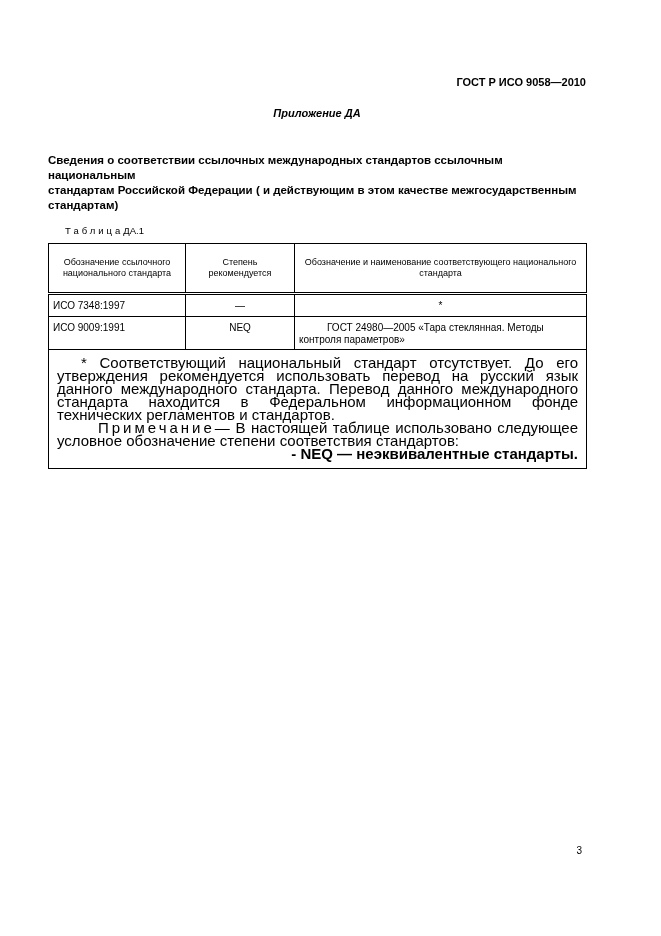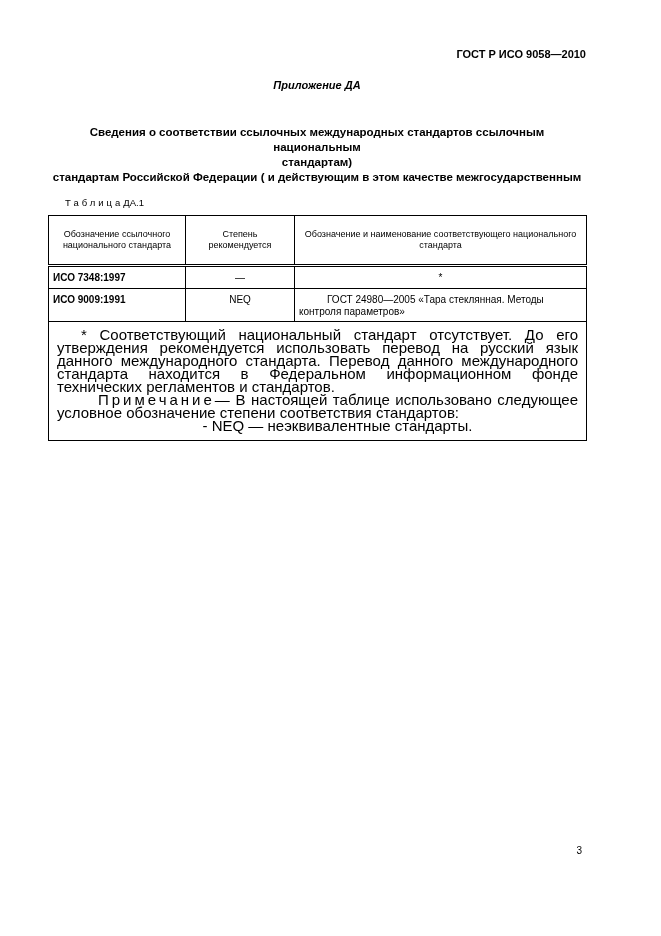--- a/index.html
+++ b/index.html
@@ -14,37 +14,36 @@
     background: #ffffff;
     color: #000000;
     font-family: "Liberation Sans", sans-serif;
     overflow: hidden;
   }
   .content {
     margin-left: 48px;
     width: 538px;
   }
   .doc-number {
-    padding-top: 48px;
+    padding-top: 76px;
     text-align: right;
     font-weight: bold;
     font-size: 11px;
     line-height: 13px;
   }
   .appendix {
     margin-top: 17px;
     text-align: center;
     font-weight: bold;
     font-size: 11px;
     line-height: 14px;
     font-style: italic;
   }
   .heading {
     margin-top: 33px;
-    text-align: center;
     font-weight: bold;
     font-size: 11.5px;
     line-height: 15px;
   }
   .table-label {
     margin-top: 12px;
     font-size: 9.5px;
     line-height: 11px;
   }
   .ls {
@@ -78,21 +77,20 @@
     font-size: 10px;
     line-height: 12px;
     vertical-align: top;
     padding: 5px 4px 3px 4px;
   }
   tr.row-1 { height: 23px; }
   tr.row-2 { height: 31px; }
   td.cell-ref {
     text-align: left;
     padding-left: 16px;
-    font-weight: bold;
   }
   td.cell-degree {
     text-align: center;
   }
   td.cell-national-center {
     text-align: center;
   }
   td.cell-national-text {
     text-align: left;
     text-indent: 28px;
@@ -106,21 +104,22 @@
     line-height: 13px;
     text-align: justify;
     vertical-align: top;
   }
   .fn {
     margin: 0;
     text-indent: 24px;
   }
   .fn.item {
     text-indent: 40px;
-    text-align: center;
+    text-align: right;
+    font-weight: bold;
   }
   .page-number {
     position: absolute;
     top: 845px;
     right: 79px;
     font-size: 10px;
   }
 </style>
 </head>
 <body>
@@ -129,22 +128,22 @@
   <div class="content">
 
     <div class="doc-number">ГОСТ Р ИСО 9058—2010</div>
 
     <div class="appendix">
       <div>Приложение ДА</div>
     </div>
 
     <div class="heading">
       <div>Сведения о соответствии ссылочных международных стандартов ссылочным национальным</div>
+      <div>стандартам Российской Федерации ( и действующим в этом качестве межгосударственным</div>
       <div>стандартам)</div>
-      <div>стандартам Российской Федерации ( и действующим в этом качестве межгосударственным</div>
     </div>
 
     <div class="table-label">
       <span class="ls">Таблица</span><span>ДА.1</span>
     </div>
 
     <table class="std-table">
       <colgroup>
         <col class="c1">
         <col class="c2">

